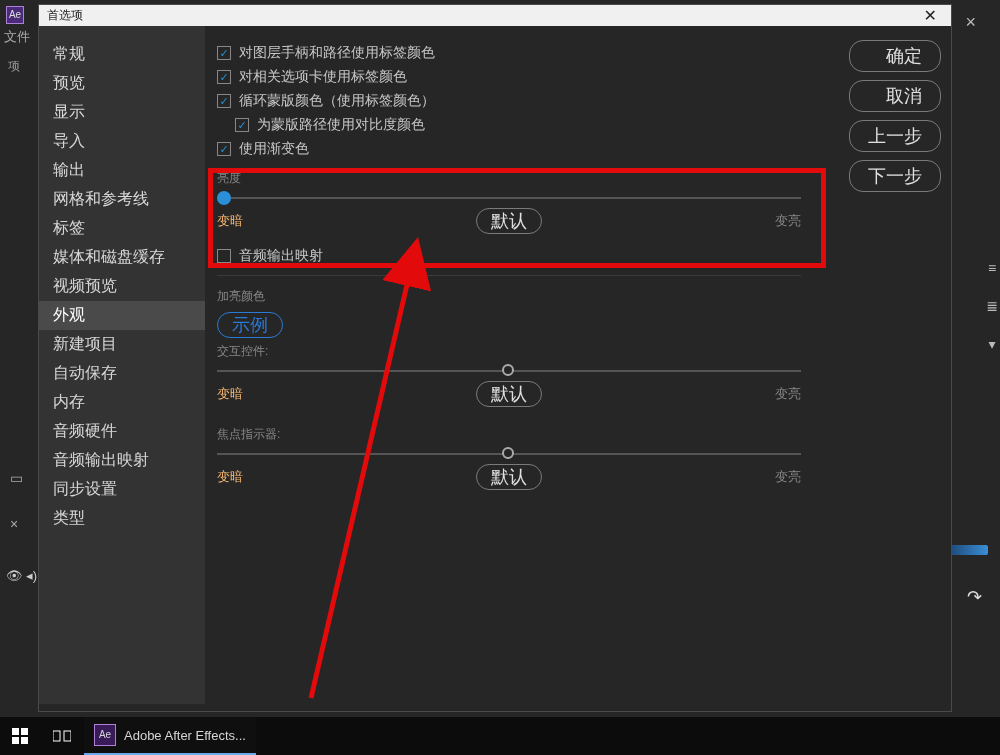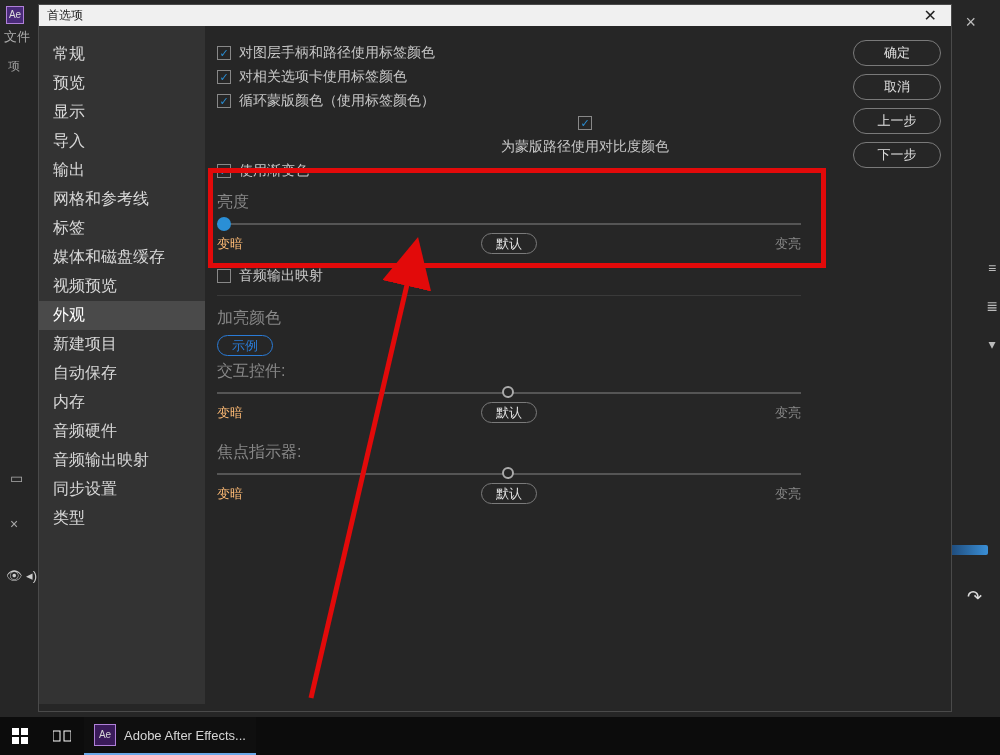--- a/index.html
+++ b/index.html
@@ -62,47 +62,47 @@
   top: 14px; right: 10px;
   display: flex; flex-direction: column; gap: 8px;
 }
 .btn {
   min-width: 88px;
   padding: 3px 18px;
   border: 1px solid #7a7a7a;
   border-radius: 14px;
   background: transparent;
   color: #e0e0e0;
-  font-size: 13px;
-  text-align: center;
+  font-size: 18px;
+  text-align: right;
   cursor: pointer;
 }
 .btn.small { min-width: 66px; padding: 2px 14px; }
 .btn.blue { border-color: #2a7bd6; color: #2a7bd6; }
 
 .checkbox-row { display: flex; align-items: center; gap: 8px; margin-bottom: 6px; font-size: 14px; }
-.checkbox-row.indent { padding-left: 18px; flex-direction: column; }
+.checkbox-row.indent { padding-left: 18px; }
 .cb {
   width: 14px; height: 14px;
   border: 1px solid #888;
   background: #262626;
   display: inline-flex; align-items: center; justify-content: center;
   font-size: 11px; color: #2a8fd6; line-height: 1;
 }
 .cb.checked::after { content: "✓"; }
 
 .highlight-box {
   position: absolute;
   left: 3px; top: 142px;
   width: 618px; height: 100px;
   border: 5px solid #e20a0a;
   pointer-events: none;
 }
 .brightness-section { margin-top: 6px; width: 584px; }
-.section-label { color: #888; font-size: 16px; margin-bottom: 4px; }
+.section-label { color: #888; font-size: 12px; margin-bottom: 4px; }
 .slider-track {
   position: relative;
   height: 2px; background: #555;
   margin: 10px 0 10px 0;
 }
 .slider-handle {
   position: absolute; top: -6px;
   width: 14px; height: 14px;
   background: #2a8fd6;
   border-radius: 50%;

